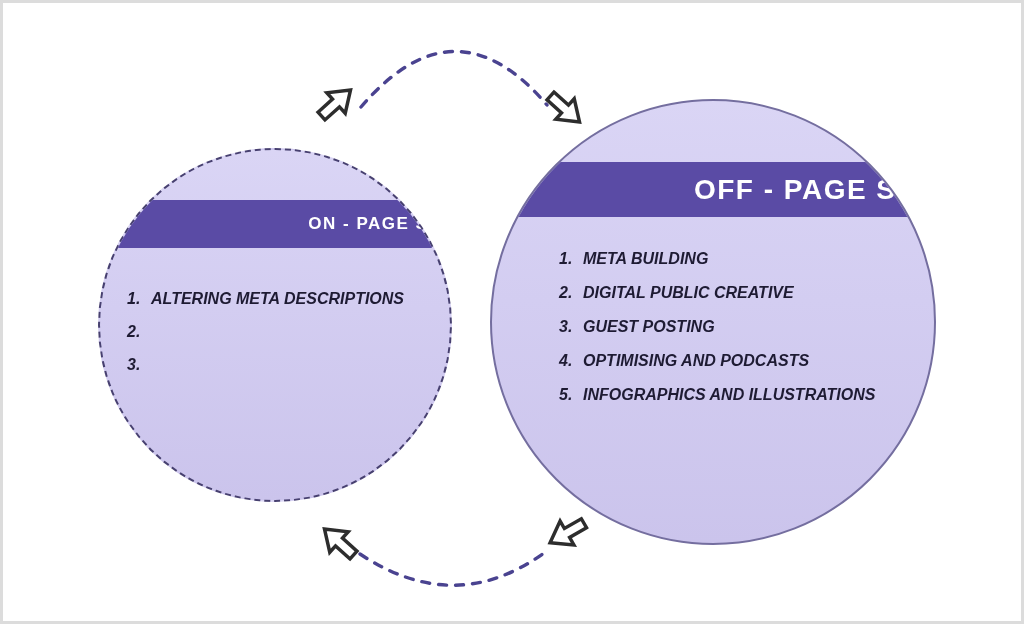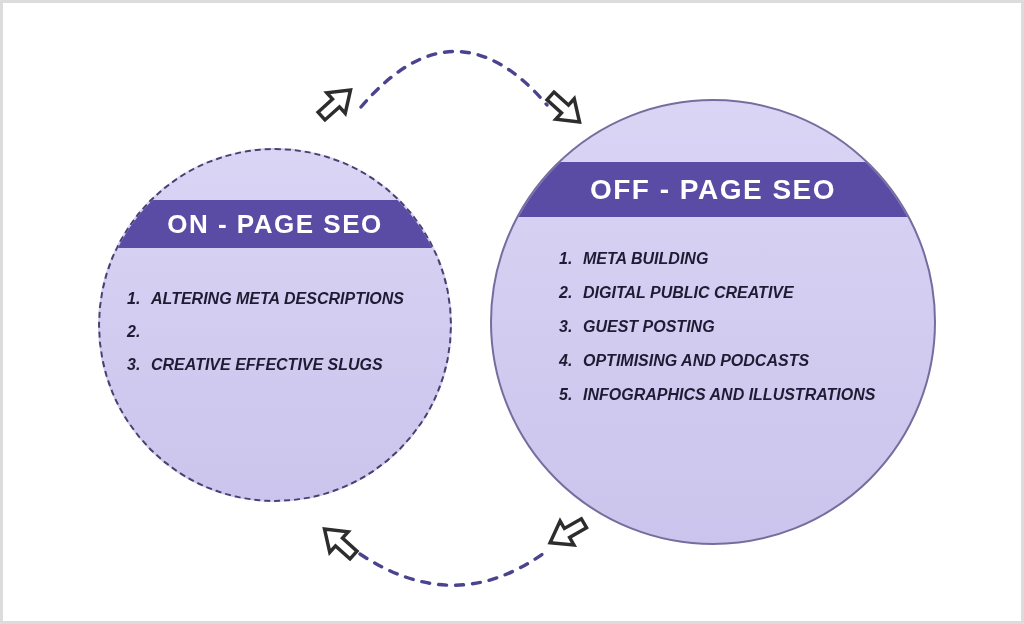--- a/index.html
+++ b/index.html
@@ -37,31 +37,31 @@
     left: 487px; top: 96px;
     width: 446px; height: 446px;
     border: 2px solid var(--solid-circle-border, #746e9f);
   }
   .band {
     position: absolute;
     left: -6px; right: -6px;
     background: var(--band, #5a4ba5);
     display: flex;
     align-items: center;
-    justify-content: center;
+    justify-content: flex-end;
   }
   .circle.left  .band { top: 50px; height: 48px; }
   .circle.right .band { top: 61px; height: 55px; }
   .band .title {
     color: var(--band-text, #ffffff);
     font-weight: bold;
     letter-spacing: 1.5px;
     white-space: nowrap;
   }
-  .circle.left  .band .title { font-size: 26px; }
+  .circle.left  .band .title { font-size: 17px; }
   .circle.right .band .title { font-size: 28px; }
   
   .seo-list {
     position: absolute;
     margin: 0;
     padding: 0;
     list-style: none;
     color: var(--list-text, #1e1b33);
     font-weight: bold;
     font-style: italic;
@@ -127,21 +127,20 @@
     <ul class="seo-list">
       <li>
         <span class="num">1.</span>
         <span class="txt">ALTERING META DESCRIPTIONS</span>
       </li>
       <li>
         <span class="num">2.</span>
       </li>
       <li>
         <span class="num">3.</span>
-        <span class="txt">CREATIVE EFFECTIVE SLUGS</span>
       </li>
     </ul>
   </div>
 
   <div class="circle right">
     <div class="band">
       <span class="title">OFF - PAGE SEO</span>
     </div>
     <ul class="seo-list">
       <li>

